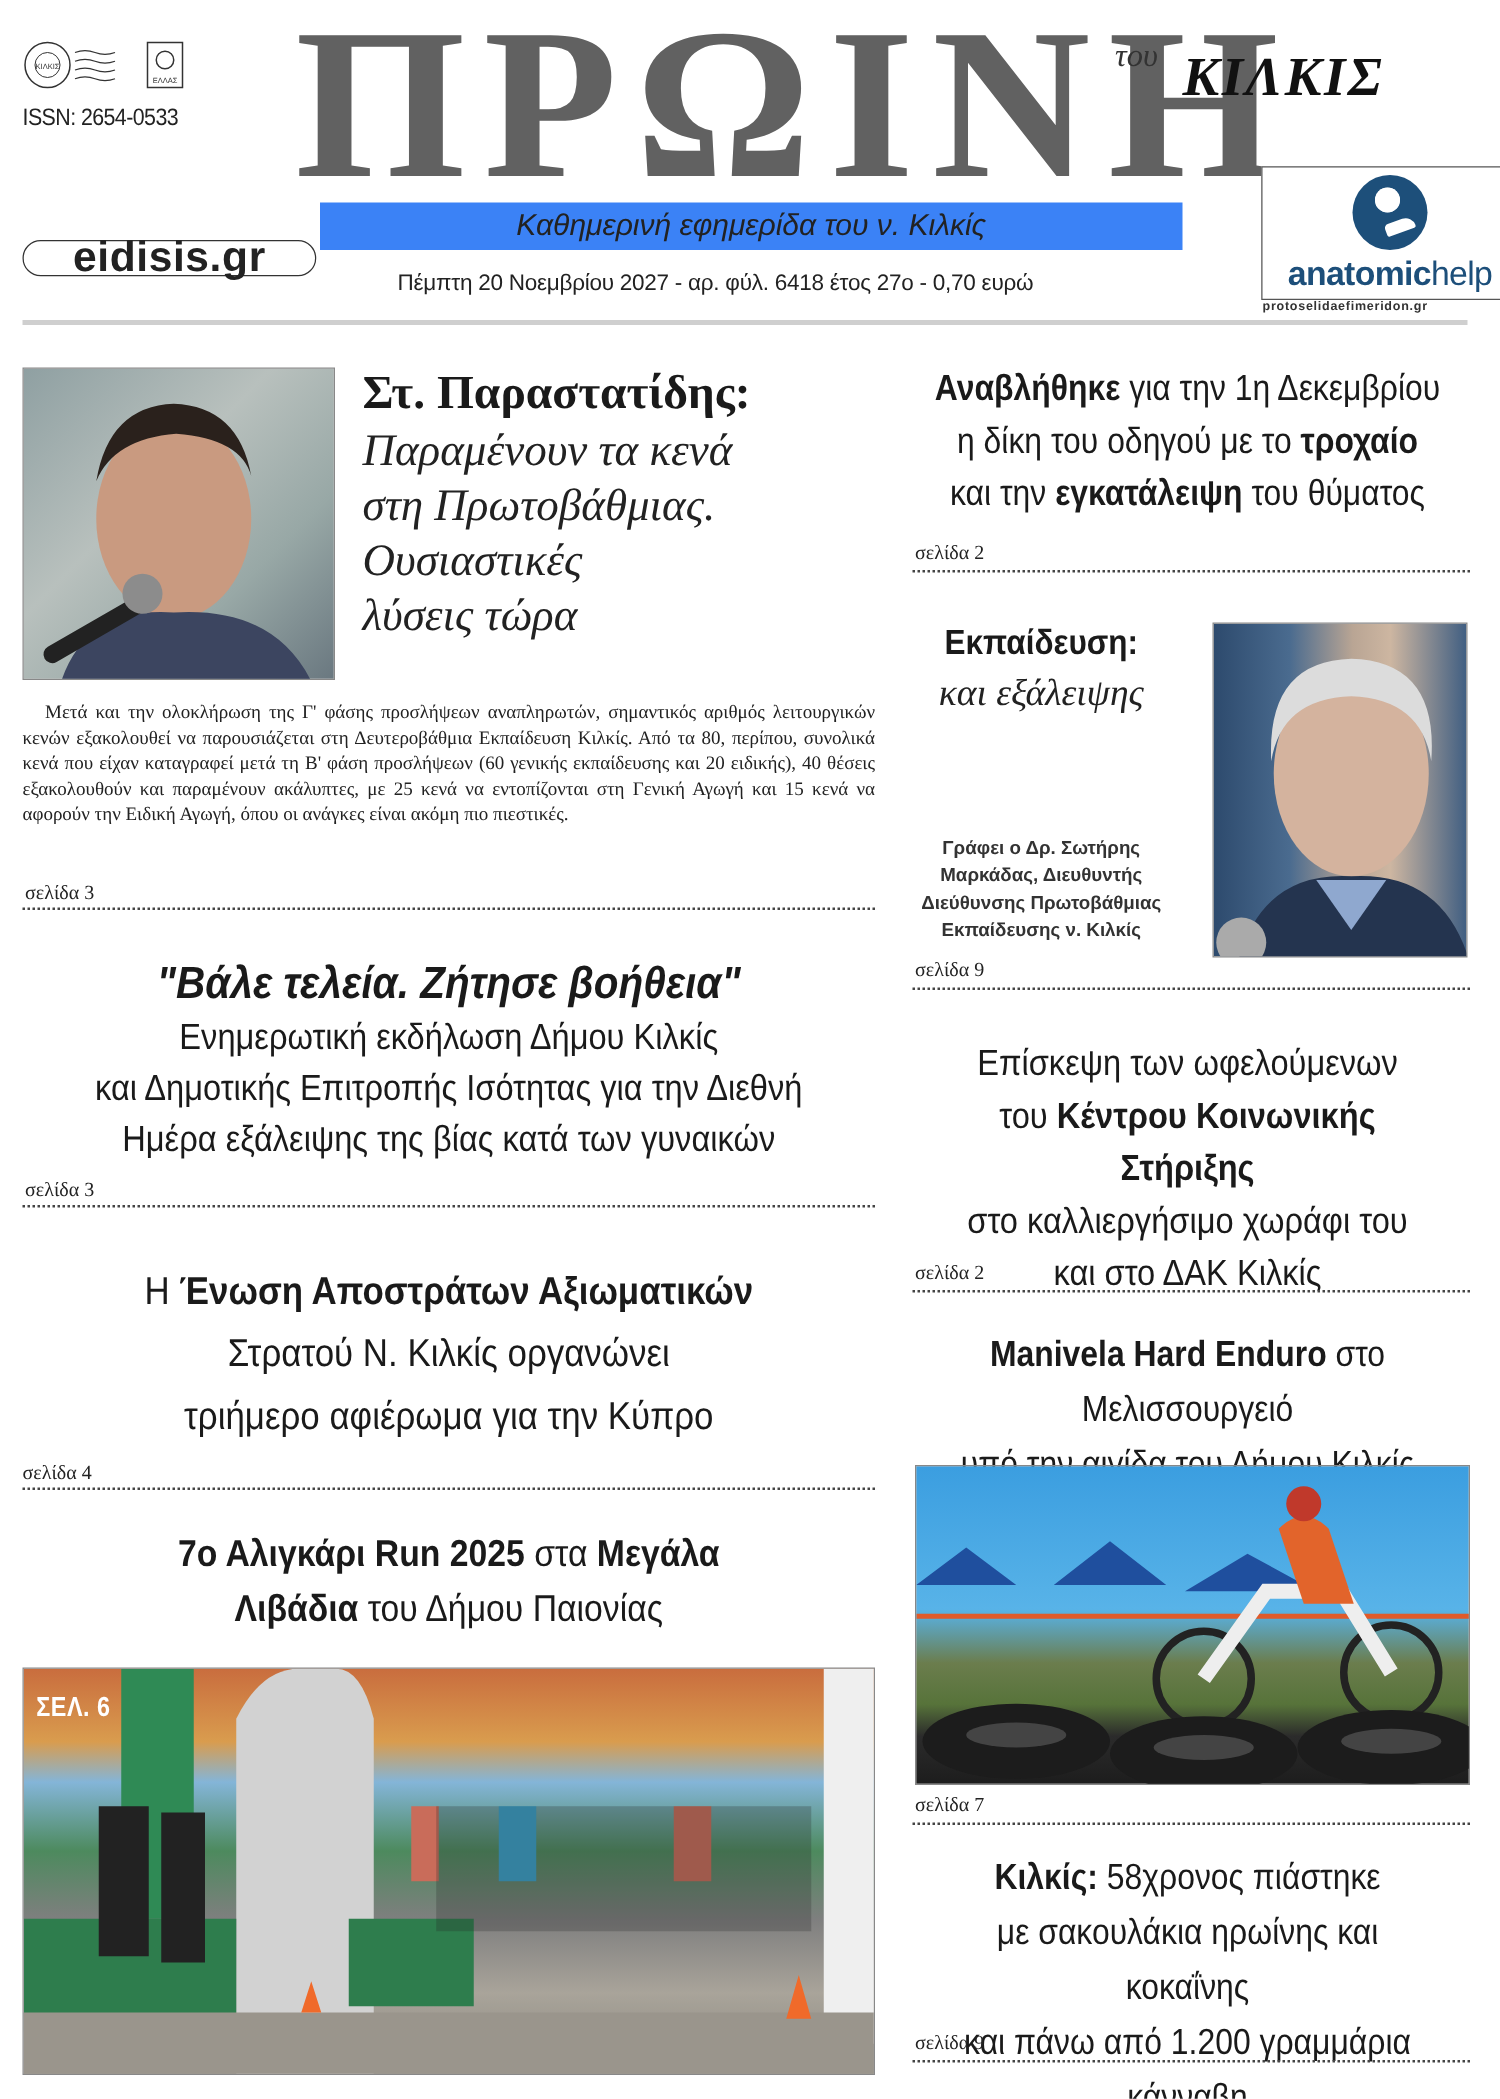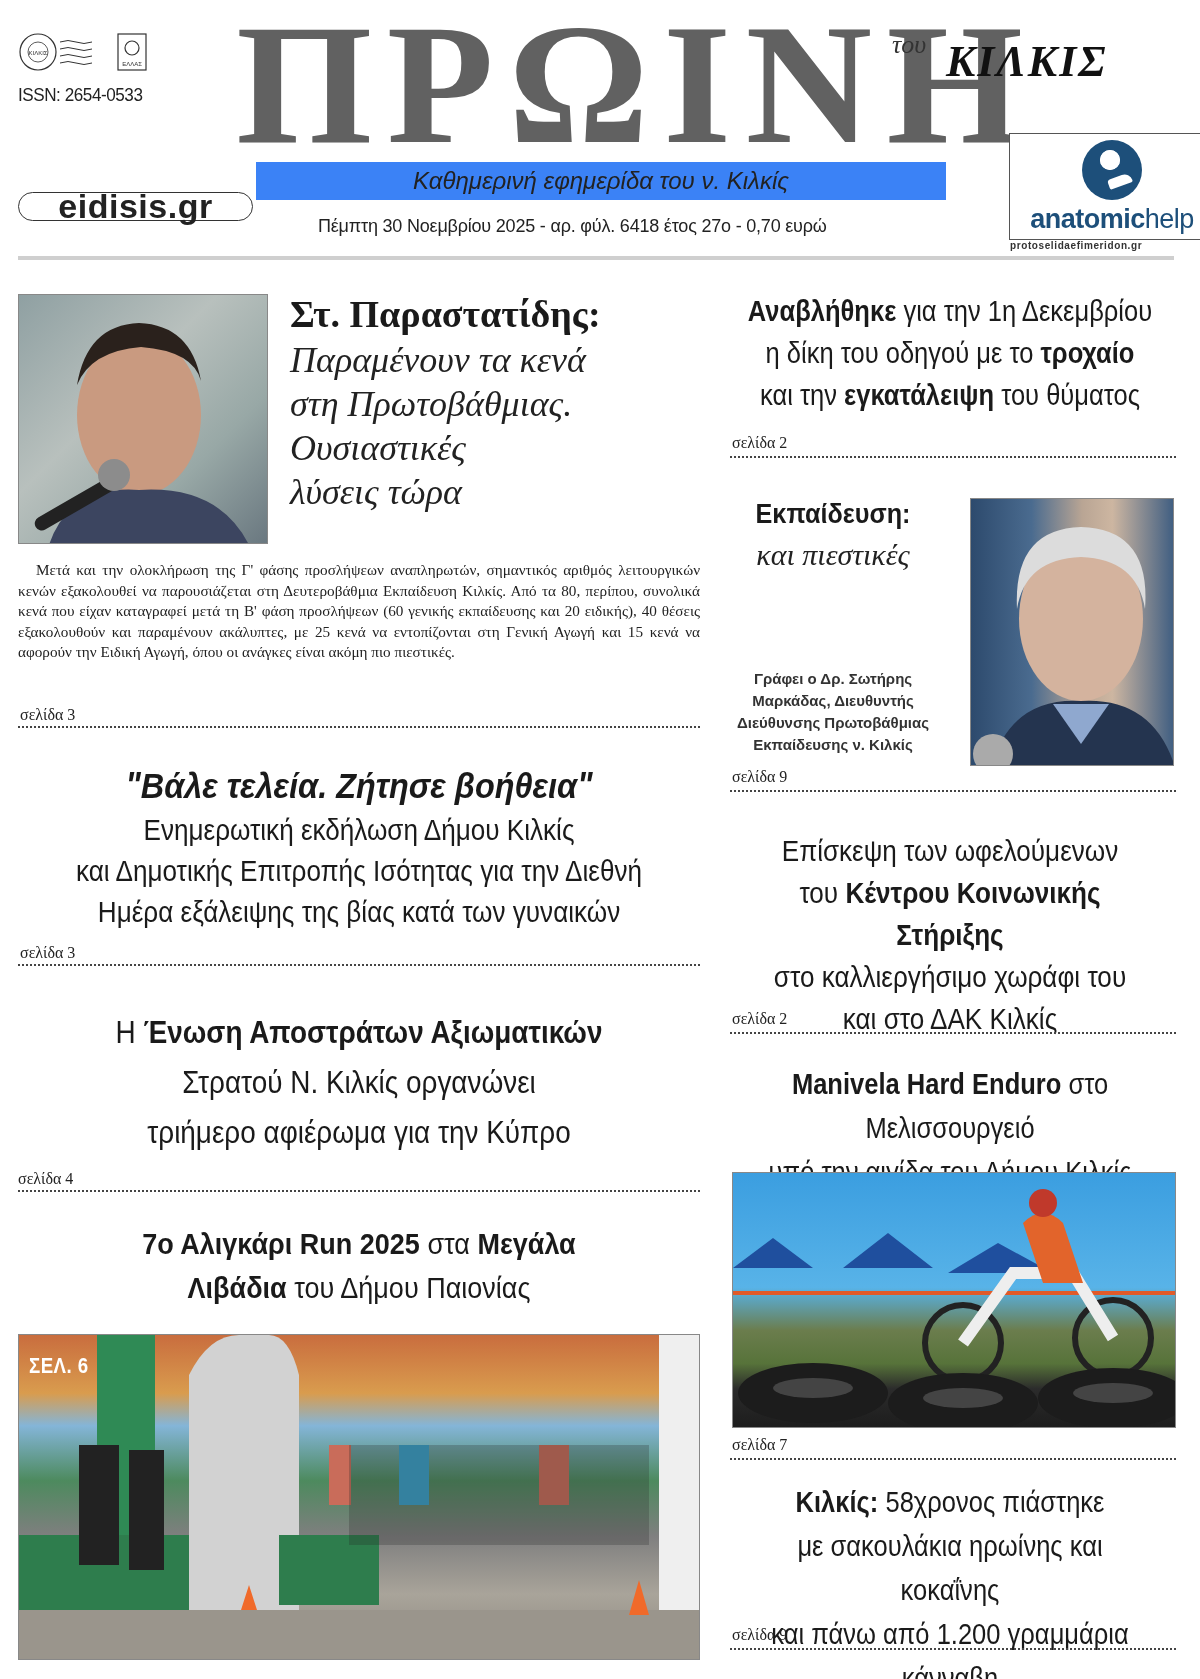--- a/index.html
+++ b/index.html
@@ -78,21 +78,21 @@
 </div>
 <div class="abs issn">ISSN: 2654-0533</div>
 <div class="abs site">eidisis.gr</div>
 
 <div class="abs title">
     <span>ΠΡΩΙΝΗ</span>
   </div>
 <div class="abs tou">του</div>
 <div class="abs kilkis">ΚΙΛΚΙΣ</div>
 <div class="abs tagline">Καθημερινή εφημερίδα του ν. Κιλκίς</div>
-<div class="abs dateline">Πέμπτη 30 Νοεμβρίου 2025 - αρ. φύλ. 6418  έτος 27ο - 0,70 ευρώ</div>
+<div class="abs dateline">Πέμπτη 20 Νοεμβρίου 2027 - αρ. φύλ. 6418  έτος 27ο - 0,70 ευρώ</div>
 
 <div class="abs ad">
   <div class="logo"></div>
   <div class="brand"><b>anatomic</b><span>help</span></div>
 </div>
 <div class="abs adsrc">protoselidaefimeridon.gr</div>
 <div class="abs rule-top"></div>
 
 <div class="abs photo p1">
   <svg width="250" height="250" viewBox="0 0 250 250">
@@ -166,21 +166,21 @@
 <div class="abs hl center r1">
   <div><b>Αναβλήθηκε</b><span> για την 1η Δεκεμβρίου</span></div>
   <div><span>η δίκη του οδηγού με το </span><b>τροχαίο</b></div>
   <div><span>και την </span><b>εγκατάλειψη</b><span> του θύματος</span></div>
 </div>
 <div class="abs page-ref" style="left:732px;top:434px">σελίδα 2</div>
 <div class="abs dots" style="left:730px;top:456px;width:446px"></div>
 
 <div class="abs hl center r2t">Εκπαίδευση:</div>
 <div class="abs center r2i">
-  <div>και πιεστικές</div>
+  <div>και εξάλειψης</div>
 </div>
 <div class="abs center r2by">Γράφει ο Δρ. Σωτήρης Μαρκάδας, Διευθυντής Διεύθυνσης Πρωτοβάθμιας Εκπαίδευσης  ν. Κιλκίς</div>
 <div class="abs photo p2">
   <svg width="204" height="268" viewBox="0 0 204 268">
     <ellipse cx="110" cy="120" rx="62" ry="82" fill="#d4b39e"></ellipse>
     <path d="M46 110 q-4-80 64-82 q70 2 64 82 q-8-50-64-52 q-56 2-64 52z" fill="#dcdcdc"></path>
     <path d="M20 268 q20-70 90-66 q72 -4 94 66z" fill="#24344f"></path>
     <path d="M82 205 l28 40 l28-40z" fill="#8fa8cf"></path>
     <circle cx="22" cy="255" r="20" fill="#aaa"></circle>
   </svg>

